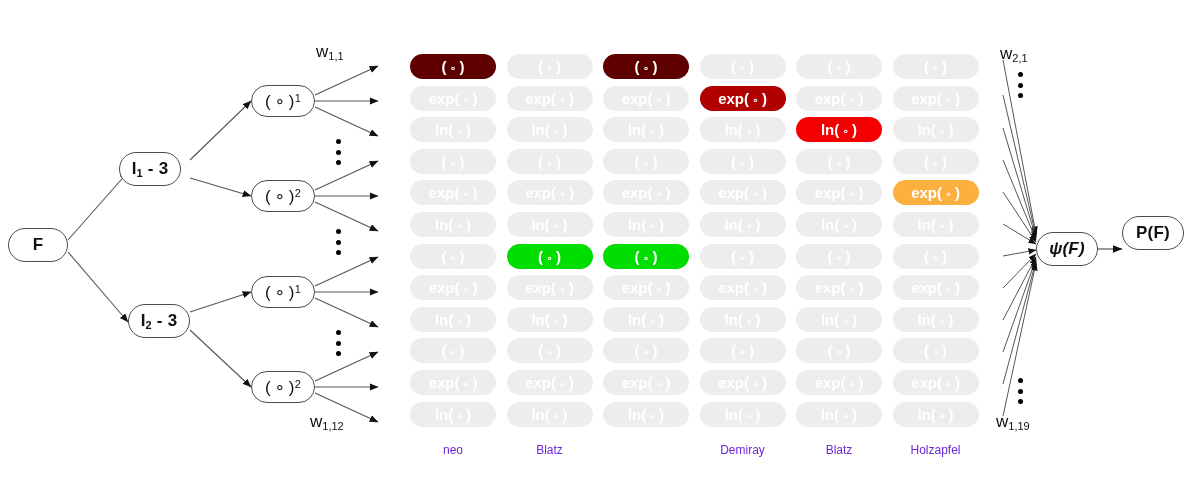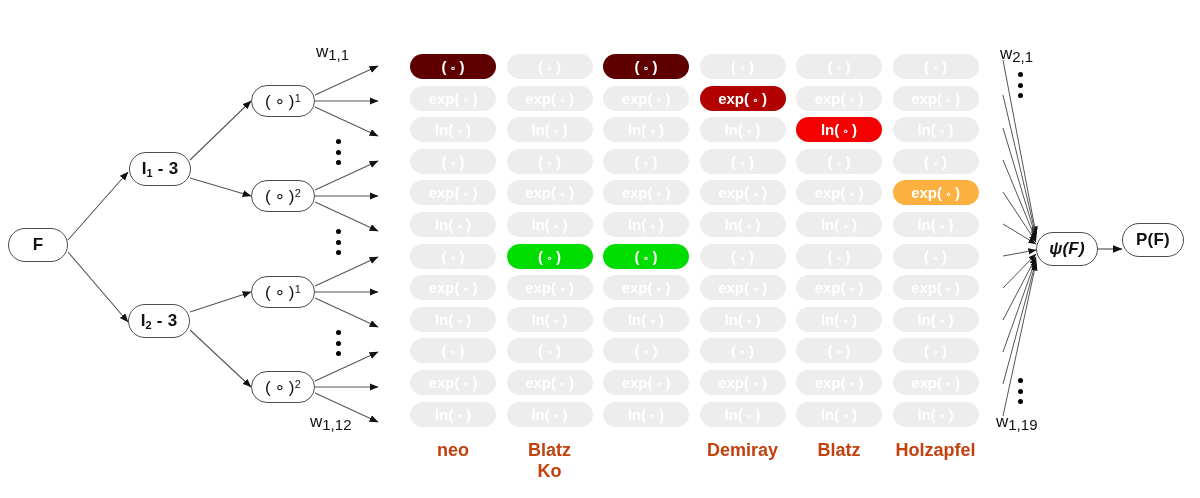--- a/index.html
+++ b/index.html
@@ -16,26 +16,26 @@
   .node sub{font-size:11px;font-weight:bold;vertical-align:-3px;}
   .node sup{font-size:11px;font-weight:normal;vertical-align:5px;}
 
   
   #grid{position:absolute;left:0;top:0;}
   .cell{position:absolute;box-sizing:border-box;border-radius:999px;
         display:flex;align-items:center;justify-content:center;
         font-size:15px;font-weight:bold;color:#ffffff;white-space:nowrap;
         background:#ededed;}
   .cell .circ{font-size:11px;}
-  .colhead{position:absolute;text-align:center;font-size:18px;line-height:21px;
-           color:#c2410c;font-weight:bold;}
+  .colhead{position:absolute;text-align:center;font-size:12px;line-height:21px;
+           color:#6d28d9;font-weight:normal;}
 
   
   .wlab{position:absolute;font-size:17px;color:#111;white-space:nowrap;}
-  .wlab sub{font-size:15px;vertical-align:-3px;}
+  .wlab sub{font-size:11px;vertical-align:-3px;}
 
   
   .vdots{position:absolute;width:6px;display:flex;flex-direction:column;
          justify-content:space-between;height:26px;}
   .vdots i{display:block;width:5px;height:5px;border-radius:50%;background:#000;}
 </style>
 </head>
 <body>
 
 <div id="canvas">
@@ -93,21 +93,21 @@
 
     <g stroke="#555" stroke-width="1.2" fill="none" marker-end="url(#ah)">
       <path d="M1098,249 L1122,249"></path>
     </g>
   </svg>
 
   <div class="node" style="left:8px;top:228px;width:60px;height:34px;">
     <span>F</span>
   </div>
 
-  <div class="node" style="left:129px;top:152px;width:62px;height:34px;text-align:right;">
+  <div class="node" style="left:119px;top:152px;width:62px;height:34px;text-align:right;">
     <span>I<sub>1</sub>&nbsp;-&nbsp;3</span>
   </div>
 
   <div class="node" style="left:128px;top:304px;width:62px;height:34px;">
     <span>I<sub>2</sub>&nbsp;-&nbsp;3</span>
   </div>
 
   <div class="node thin" style="left:251px;top:85px;width:64px;height:32px;">
     <span>( ∘ )<sup>1</sup></span>
   </div>
@@ -355,39 +355,38 @@
         <span>ln( <span class="circ">∘</span> )</span>
       </div>
       <div class="cell" style="left: 892.5px; top: 401.6px; width: 86px; height: 25px; background: rgb(237, 237, 237); color: rgb(255, 255, 255);">
         <span>ln( <span class="circ">∘</span> )</span>
       </div>
       <div class="colhead" style="left: 396px; top: 440px; width: 114px;">
         <div>neo</div>
       </div>
       <div class="colhead" style="left: 492.5px; top: 440px; width: 114px;">
         <div>Blatz</div>
-        <div>Ko</div>
       </div>
       <div class="colhead" style="left: 589px; top: 440px; width: 114px;">
       </div>
       <div class="colhead" style="left: 685.5px; top: 440px; width: 114px;">
         <div>Demiray</div>
       </div>
       <div class="colhead" style="left: 782px; top: 440px; width: 114px;">
         <div>Blatz</div>
       </div>
       <div class="colhead" style="left: 878.5px; top: 440px; width: 114px;">
         <div>Holzapfel</div>
       </div>
     </div>
 
   <div class="node" style="left:1036px;top:232px;width:62px;height:34px;font-style:italic;">
     <span>ψ(F)</span>
   </div>
-  <div class="node" style="left:1122px;top:223px;width:62px;height:34px;">
+  <div class="node" style="left:1122px;top:216px;width:62px;height:34px;">
     <span>P(F)</span>
   </div>
 
   <div class="wlab" style="left:1000px;top:44px;">w<sub>2,1</sub></div>
   <div class="vdots" style="left:1018px;top:72px;">
       <i></i>
       <i></i>
       <i></i>
     </div>
   <div class="vdots" style="left:1018px;top:378px;">

